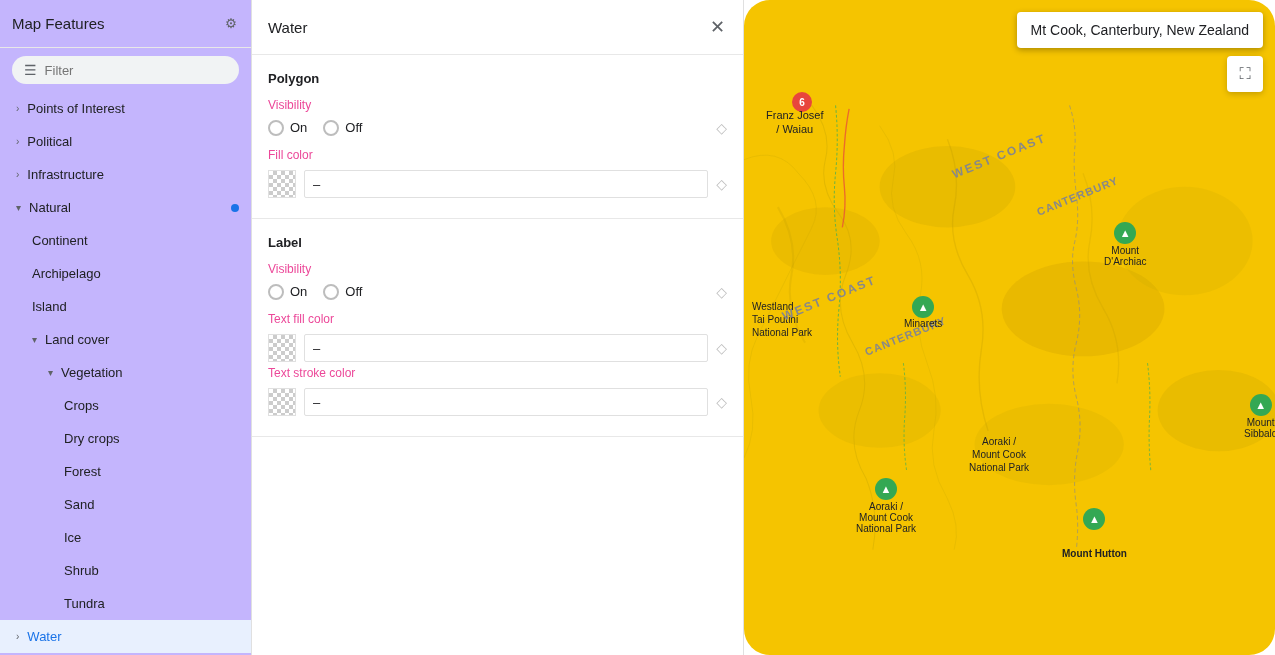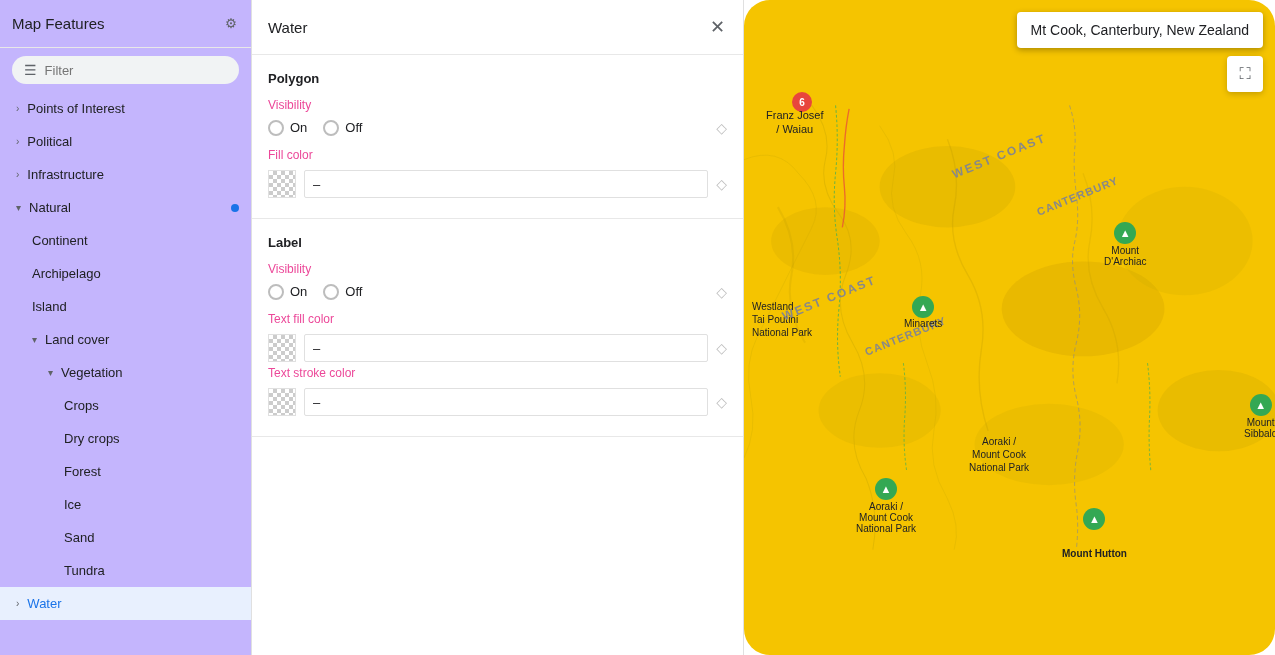--- a/index.html
+++ b/index.html
@@ -306,27 +306,30 @@
 
     <div class="nav-item indent3">
       <span>Dry crops</span>
     </div>
 
     <div class="nav-item indent3">
       <span>Forest</span>
     </div>
 
     <div class="nav-item indent3">
+      <span>Sand</span>
+    </div>
+
+    <div class="nav-item indent3">
       <span>Ice</span>
     </div>
 
     <div class="nav-item indent3">
-      <span>Sand</span>
-    </div>
-
+      <span>Shrub</span>
+    </div>
 
     <div class="nav-item indent3">
       <span>Tundra</span>
     </div>
 
     <div class="nav-item active">
       <span class="nav-chevron">›</span>
       <span>Water</span>
     </div>
 

